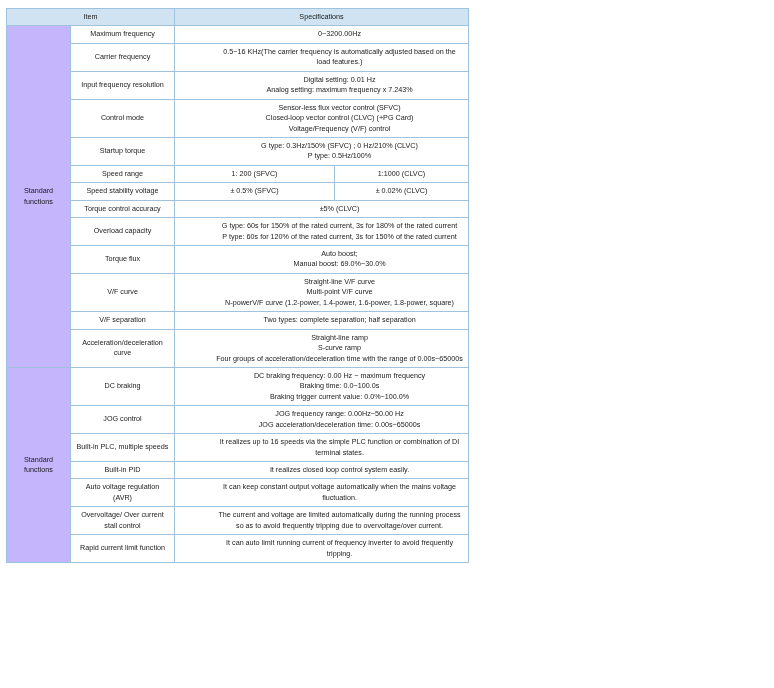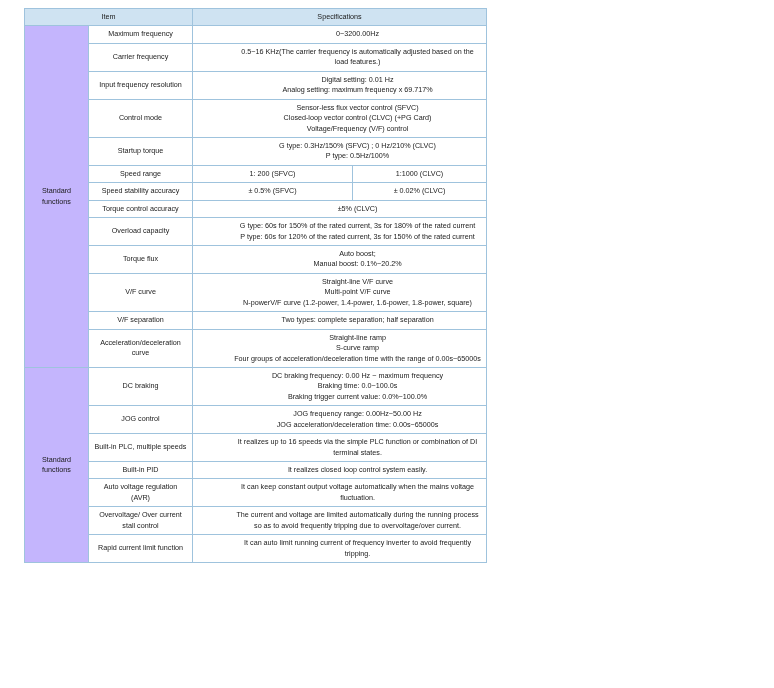--- a/index.html
+++ b/index.html
@@ -10,21 +10,21 @@
   }
   body {
     width: 774px;
     height: 688px;
     font-family: "Liberation Sans", sans-serif;
     color: #1a1a1a;
     overflow: hidden;
   }
   #spec-table {
     position: absolute;
-    left: 24px;
+    left: 6px;
     top: 8px;
     width: 462px;
     border-collapse: collapse;
     table-layout: fixed;
   }
   #spec-table td, #spec-table th {
     border: 1px solid #9fc3dd;
     vertical-align: middle;
     padding: 3px 5px;
     font-size: 7.2px;
@@ -92,21 +92,21 @@
       <tr>
         <td class="itemcell">Carrier frequency</td>
         <td class="speccell justify" colspan="2">
           <span class="line">0.5~16 KHz(The carrier frequency is automatically adjusted based on the load features.)</span>
         </td>
       </tr>
       <tr>
         <td class="itemcell">Input frequency resolution</td>
         <td class="speccell" colspan="2">
           <span class="line">Digital setting: 0.01 Hz</span>
-          <span class="line">Analog setting: maximum frequency x 69.717%</span>
+          <span class="line">Analog setting: maximum frequency x 7.243%</span>
         </td>
       </tr>
       <tr>
         <td class="itemcell">Control mode</td>
         <td class="speccell" colspan="2">
           <span class="line">Sensor-less flux vector control (SFVC)</span>
           <span class="line">Closed-loop vector control (CLVC) (+PG Card)</span>
           <span class="line">Voltage/Frequency (V/F) control</span>
         </td>
       </tr>
@@ -116,42 +116,42 @@
           <span class="line">G type: 0.3Hz/150% (SFVC) ; 0 Hz/210% (CLVC)</span>
           <span class="line">P type: 0.5Hz/100%</span>
         </td>
       </tr>
       <tr>
         <td class="itemcell">Speed range</td>
         <td class="speccell">1: 200 (SFVC)</td>
         <td class="speccell">1:1000 (CLVC)</td>
       </tr>
       <tr>
-        <td class="itemcell">Speed stability accuracy</td>
+        <td class="itemcell">Speed stability voltage</td>
         <td class="speccell">± 0.5% (SFVC)</td>
         <td class="speccell">± 0.02% (CLVC)</td>
       </tr>
       <tr>
         <td class="itemcell">Torque control accuracy</td>
         <td class="speccell" colspan="2">
           <span class="line">±5% (CLVC)</span>
         </td>
       </tr>
       <tr>
         <td class="itemcell">Overload capacity</td>
         <td class="speccell justify" colspan="2">
           <span class="line">G type: 60s for 150% of the rated current, 3s for 180% of the rated current</span>
           <span class="line">P type: 60s for 120% of the rated current, 3s for 150% of the rated current</span>
         </td>
       </tr>
       <tr>
         <td class="itemcell">Torque flux</td>
         <td class="speccell" colspan="2">
           <span class="line">Auto boost;</span>
-          <span class="line">Manual boost: 0.1%~20.2%</span>
+          <span class="line">Manual boost: 69.0%~30.0%</span>
         </td>
       </tr>
       <tr>
         <td class="itemcell">V/F curve</td>
         <td class="speccell justify" colspan="2">
           <span class="line">Straight-line V/F curve</span>
           <span class="line">Multi-point V/F curve</span>
           <span class="line">N-powerV/F curve (1.2-power, 1.4-power, 1.6-power, 1.8-power, square)</span>
         </td>
       </tr>

